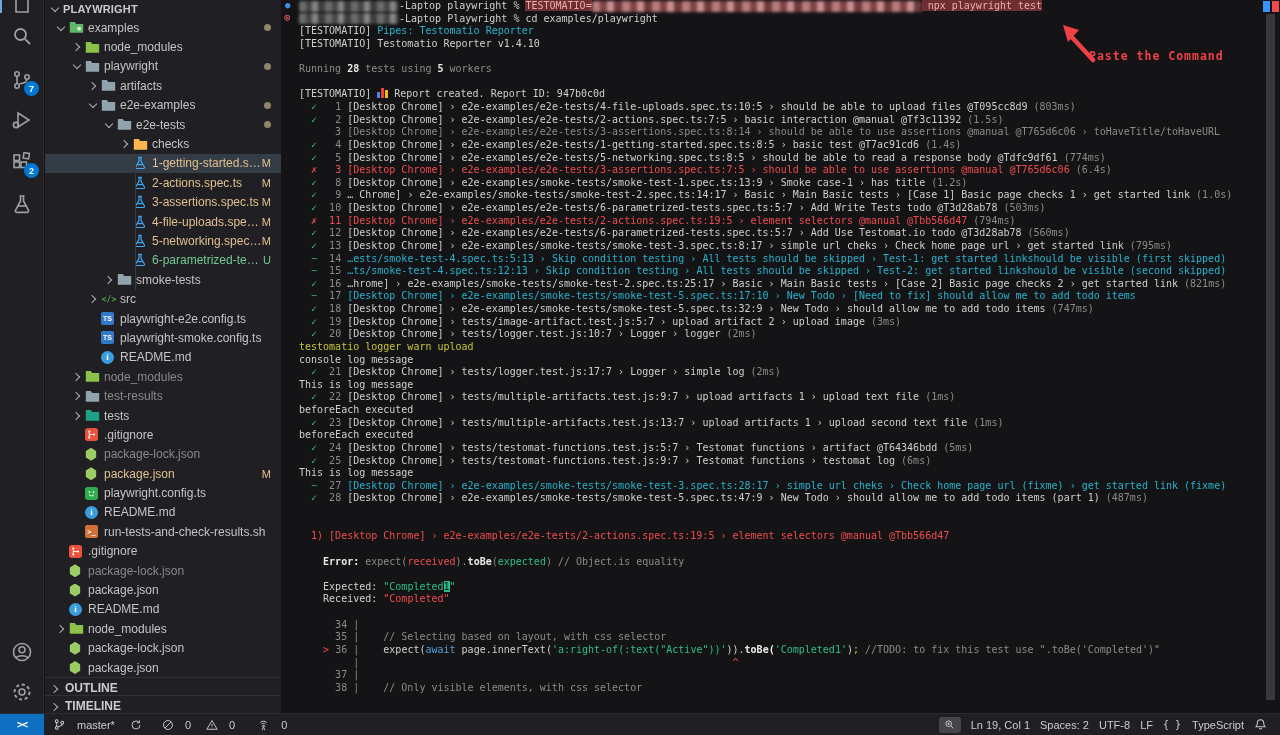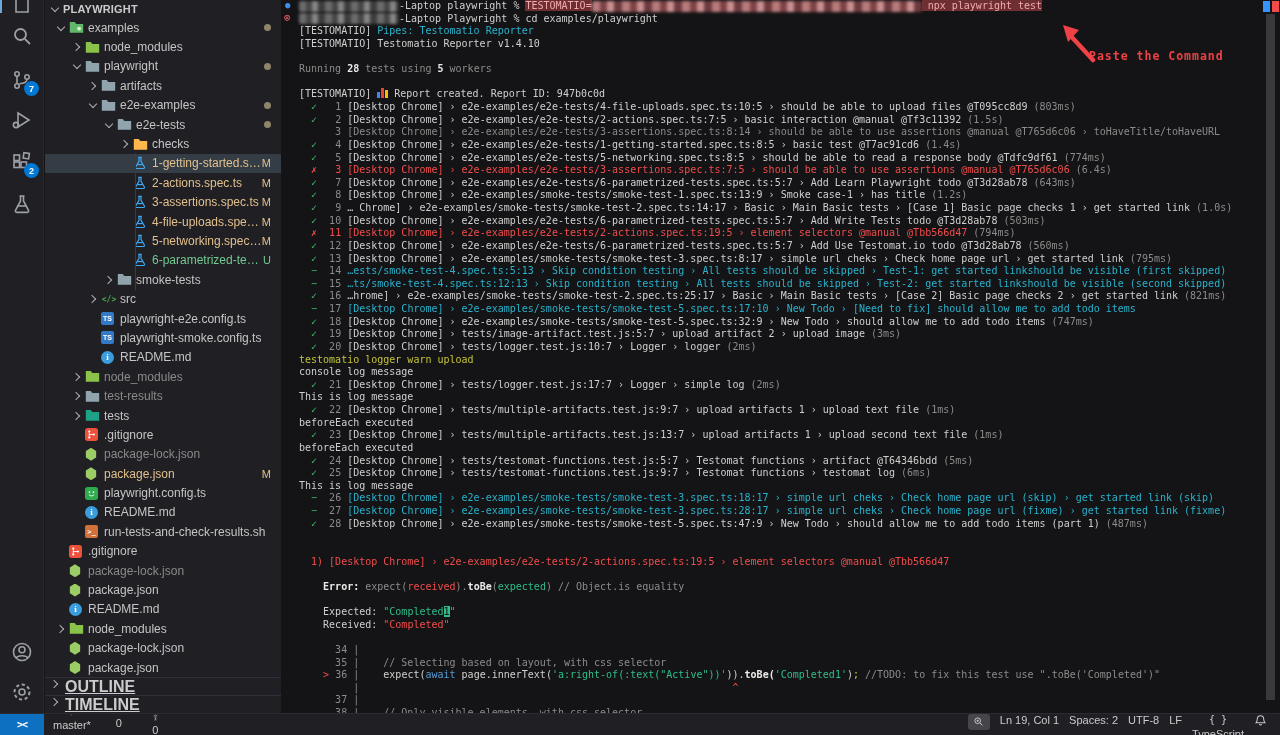--- a/index.html
+++ b/index.html
@@ -32,21 +32,21 @@
   .fic { display:inline-flex; align-items:center; justify-content:center; width:13px; height:13px; border-radius:2px; font-weight:bold; }
   .fic.ts { background:#3279c7; color:#fff; font-size:7px; }
   .fic.info { background:#3b9ddd; color:#fff; border-radius:50%; font-size:9px; font-family:"Liberation Serif",serif; }
   .fic.npm { background:#9ccc65; clip-path:polygon(50% 0,93% 25%,93% 75%,50% 100%,7% 75%,7% 25%); width:12px; height:13px; }
   .fic.shic { background:#d2703a; color:#fff; font-size:7px; font-family:"DejaVu Sans Mono",monospace; }
   .fic.codef { background:transparent; color:#4caf50; font-size:8px; font-family:"DejaVu Sans Mono",monospace; width:16px; }
   .badge { margin-left:auto; margin-right:10px; font-size:11px; flex:none; }
   .badge.m { color:#e2c08d; } .badge.u { color:#73c991; }
   .badge.dot { width:7px; height:7px; border-radius:50%; background:#8f856a; }
   .guide { position:absolute; width:1px; background:#3a3a42; }
-  .sb-section { height:18px; display:flex; align-items:flex-start; border-top:1px solid #30303a; font-size:16px; font-weight:bold; color:#cccccc; padding-left:4px;text-decoration:underline; }
+  .sb-section { height:18px; display:flex; align-items:flex-end; border-top:1px solid #30303a; font-size:12px; font-weight:bold; color:#cccccc; padding-left:4px; }
   .sb-section .chev { margin-right:2px; }
 
   
   #terminal { position:absolute; left:282px; top:0; width:998px; height:713px; background:#141416; overflow:hidden; padding-left:17px; font-family:"DejaVu Sans Mono",monospace; font-size:10px; line-height:12.63px; }
   .tl { white-space:pre; height:12.63px; }
   .w  { color:#cfcfcf; }
   .bb { color:#eaeaea; font-weight:bold; }
   .g  { color:#8b8b8b; }
   .gn { color:#3cb368; }
   .rd { color:#f14c4c; }
@@ -72,21 +72,21 @@
   #annotation-arrow { position:absolute; left:1055px; top:23px; z-index:8; }
 
   
   #scroll-mark-blue { position:absolute; left:1263px; top:1px; width:7px; height:11px; background:#3794ff; z-index:7; }
   #scroll-mark-red  { position:absolute; left:1272px; top:1px; width:7px; height:11px; background:#f14c4c; z-index:7; }
   #term-scrollbar { position:absolute; left:1266px; top:14px; width:9px; height:686px; background:#38383d; z-index:6; }
 
   
   #statusbar { position:absolute; left:0; bottom:0; width:1280px; height:22px; background:#1f1f24; border-top:1px solid #2b2b31; display:flex; align-items:center; color:#cccccc; font-size:11px; z-index:9; }
   #remote-indicator { width:44px; height:22px; background:#0e70c0; color:#fff; display:flex; align-items:center; justify-content:center; font-family:"DejaVu Sans Mono",monospace; font-size:10px; font-weight:bold; letter-spacing:-1px; flex:none; }
-  .sb-item { display:flex; align-items:center; gap:3px; padding:0 5px; height:22px; cursor:pointer;flex-direction:column; }
+  .sb-item { display:flex; align-items:center; gap:11px; padding:0 5px; height:22px; cursor:pointer; }
   .sb-item svg { stroke:#cccccc; }
   #sb-right { margin-left:auto; display:flex; align-items:flex-start; padding-right:8px; }
   .zoombox { background:#45454b; border-radius:3px; width:22px; height:16px; display:flex; align-items:center; justify-content:center; }
 </style>
 </head>
 <body>
 
 <div id="app">
 
   <div id="activitybar">
@@ -482,21 +482,20 @@
       <div class="tl">&nbsp;</div>
       <div class="tl"><span class="g">Running </span><span class="bb">28</span><span class="g"> tests using </span><span class="bb">5</span><span class="g"> workers</span></div>
       <div class="tl">&nbsp;</div>
       <div class="tl"><span class="w">[TESTOMATIO] </span><span class="seg-icon barchart-icon"></span><span class="w"> Report created. Report ID: 947b0c0d</span></div>
       <div class="tl"><span class="gn">  ✓ </span><span class="g">  1 </span><span class="w">[Desktop Chrome] › e2e-examples/e2e-tests/4-file-uploads.spec.ts:10:5 › should be able to upload files @T095cc8d9 </span><span class="g">(803ms)</span></div>
       <div class="tl"><span class="gn">  ✓ </span><span class="g">  2 </span><span class="w">[Desktop Chrome] › e2e-examples/e2e-tests/2-actions.spec.ts:7:5 › basic interaction @manual @Tf3c11392 </span><span class="g">(1.5s)</span></div>
       <div class="tl"><span class="g">      3 [Desktop Chrome] › e2e-examples/e2e-tests/3-assertions.spec.ts:8:14 › should be able to use assertions @manual @T765d6c06 › toHaveTitle/toHaveURL</span></div>
       <div class="tl"><span class="gn">  ✓ </span><span class="g">  4 </span><span class="w">[Desktop Chrome] › e2e-examples/e2e-tests/1-getting-started.spec.ts:8:5 › basic test @T7ac91cd6 </span><span class="g">(1.4s)</span></div>
       <div class="tl"><span class="gn">  ✓ </span><span class="g">  5 </span><span class="w">[Desktop Chrome] › e2e-examples/e2e-tests/5-networking.spec.ts:8:5 › should be able to read a response body @Tdfc9df61 </span><span class="g">(774ms)</span></div>
       <div class="tl"><span class="rd">  ✗ </span><span class="rd">  3 </span><span class="rd">[Desktop Chrome] › e2e-examples/e2e-tests/3-assertions.spec.ts:7:5 › should be able to use assertions @manual @T765d6c06 </span><span class="g">(6.4s)</span></div>
-      <div class="tl"><span class="gn">  ✓ </span><span class="g">  7 </span><span class="w">[Desktop Chrome] › e2e-examples/e2e-tests/6-parametrized-tests.spec.ts:5:7 › Add Learn Playwright todo @T3d28ab78 </span><span class="g">(643ms)</span></div>
       <div class="tl"><span class="gn">  ✓ </span><span class="g">  8 </span><span class="w">[Desktop Chrome] › e2e-examples/smoke-tests/smoke-test-1.spec.ts:13:9 › Smoke case-1 › has title </span><span class="g">(1.2s)</span></div>
       <div class="tl"><span class="gn">  ✓ </span><span class="g">  9 </span><span class="w">… Chrome] › e2e-examples/smoke-tests/smoke-test-2.spec.ts:14:17 › Basic › Main Basic tests › [Case 1] Basic page checks 1 › get started link </span><span class="g">(1.0s)</span></div>
       <div class="tl"><span class="gn">  ✓ </span><span class="g"> 10 </span><span class="w">[Desktop Chrome] › e2e-examples/e2e-tests/6-parametrized-tests.spec.ts:5:7 › Add Write Tests todo @T3d28ab78 </span><span class="g">(503ms)</span></div>
       <div class="tl"><span class="rd">  ✗ </span><span class="rd"> 11 </span><span class="rd">[Desktop Chrome] › e2e-examples/e2e-tests/2-actions.spec.ts:19:5 › element selectors @manual @Tbb566d47 </span><span class="g">(794ms)</span></div>
       <div class="tl"><span class="gn">  ✓ </span><span class="g"> 12 </span><span class="w">[Desktop Chrome] › e2e-examples/e2e-tests/6-parametrized-tests.spec.ts:5:7 › Add Use Testomat.io todo @T3d28ab78 </span><span class="g">(560ms)</span></div>
       <div class="tl"><span class="gn">  ✓ </span><span class="g"> 13 </span><span class="w">[Desktop Chrome] › e2e-examples/smoke-tests/smoke-test-3.spec.ts:8:17 › simple url cheks › Check home page url › get started link </span><span class="g">(795ms)</span></div>
       <div class="tl"><span class="gn">  − </span><span class="g"> 14 </span><span class="cy">…ests/smoke-test-4.spec.ts:5:13 › Skip condition testing › All tests should be skipped › Test-1: get started linkshould be visible (first skipped)</span></div>
       <div class="tl"><span class="gn">  − </span><span class="g"> 15 </span><span class="cy">…ts/smoke-test-4.spec.ts:12:13 › Skip condition testing › All tests should be skipped › Test-2: get started linkshould be visible (second skipped)</span></div>
       <div class="tl"><span class="gn">  ✓ </span><span class="g"> 16 </span><span class="w">…hrome] › e2e-examples/smoke-tests/smoke-test-2.spec.ts:25:17 › Basic › Main Basic tests › [Case 2] Basic page checks 2 › get started link </span><span class="g">(821ms)</span></div>
       <div class="tl"><span class="gn">  − </span><span class="g"> 17 </span><span class="cy">[Desktop Chrome] › e2e-examples/smoke-tests/smoke-test-5.spec.ts:17:10 › New Todo › [Need to fix] should allow me to add todo items</span></div>
@@ -507,21 +506,20 @@
       <div class="tl"><span class="w">console log message</span></div>
       <div class="tl"><span class="gn">  ✓ </span><span class="g"> 21 </span><span class="w">[Desktop Chrome] › tests/logger.test.js:17:7 › Logger › simple log </span><span class="g">(2ms)</span></div>
       <div class="tl"><span class="w">This is log message</span></div>
       <div class="tl"><span class="gn">  ✓ </span><span class="g"> 22 </span><span class="w">[Desktop Chrome] › tests/multiple-artifacts.test.js:9:7 › upload artifacts 1 › upload text file </span><span class="g">(1ms)</span></div>
       <div class="tl"><span class="w">beforeEach executed</span></div>
       <div class="tl"><span class="gn">  ✓ </span><span class="g"> 23 </span><span class="w">[Desktop Chrome] › tests/multiple-artifacts.test.js:13:7 › upload artifacts 1 › upload second text file </span><span class="g">(1ms)</span></div>
       <div class="tl"><span class="w">beforeEach executed</span></div>
       <div class="tl"><span class="gn">  ✓ </span><span class="g"> 24 </span><span class="w">[Desktop Chrome] › tests/testomat-functions.test.js:5:7 › Testomat functions › artifact @T64346bdd </span><span class="g">(5ms)</span></div>
       <div class="tl"><span class="gn">  ✓ </span><span class="g"> 25 </span><span class="w">[Desktop Chrome] › tests/testomat-functions.test.js:9:7 › Testomat functions › testomat log </span><span class="g">(6ms)</span></div>
       <div class="tl"><span class="w">This is log message</span></div>
-      <div class="tl"><span class="gn">  − </span><span class="g"> 26 </span><span class="cy">[Desktop Chrome] › e2e-examples/smoke-tests/smoke-test-3.spec.ts:18:17 › simple url cheks › Check home page url (skip) › get started link (skip)</span></div>
       <div class="tl"><span class="gn">  − </span><span class="g"> 27 </span><span class="cy">[Desktop Chrome] › e2e-examples/smoke-tests/smoke-test-3.spec.ts:28:17 › simple url cheks › Check home page url (fixme) › get started link (fixme)</span></div>
       <div class="tl"><span class="gn">  ✓ </span><span class="g"> 28 </span><span class="w">[Desktop Chrome] › e2e-examples/smoke-tests/smoke-test-5.spec.ts:47:9 › New Todo › should allow me to add todo items (part 1) </span><span class="g">(487ms)</span></div>
       <div class="tl">&nbsp;</div>
       <div class="tl">&nbsp;</div>
       <div class="tl"><span class="rd">  1) [Desktop Chrome] › e2e-examples/e2e-tests/2-actions.spec.ts:19:5 › element selectors @manual @Tbb566d47</span></div>
       <div class="tl">&nbsp;</div>
       <div class="tl"><span class="bb">    Error: </span><span class="g">expect(</span><span class="rd">received</span><span class="g">).</span><span class="bb">toBe</span><span class="g">(</span><span class="st">expected</span><span class="g">) </span><span class="g">// Object.is equality</span></div>
       <div class="tl">&nbsp;</div>
       <div class="tl"><span class="w">    Expected: </span><span class="st">"Completed</span><span class="inv">1</span><span class="st">"</span></div>
       <div class="tl"><span class="w">    Received: </span><span class="rd">"Completed"</span></div>

